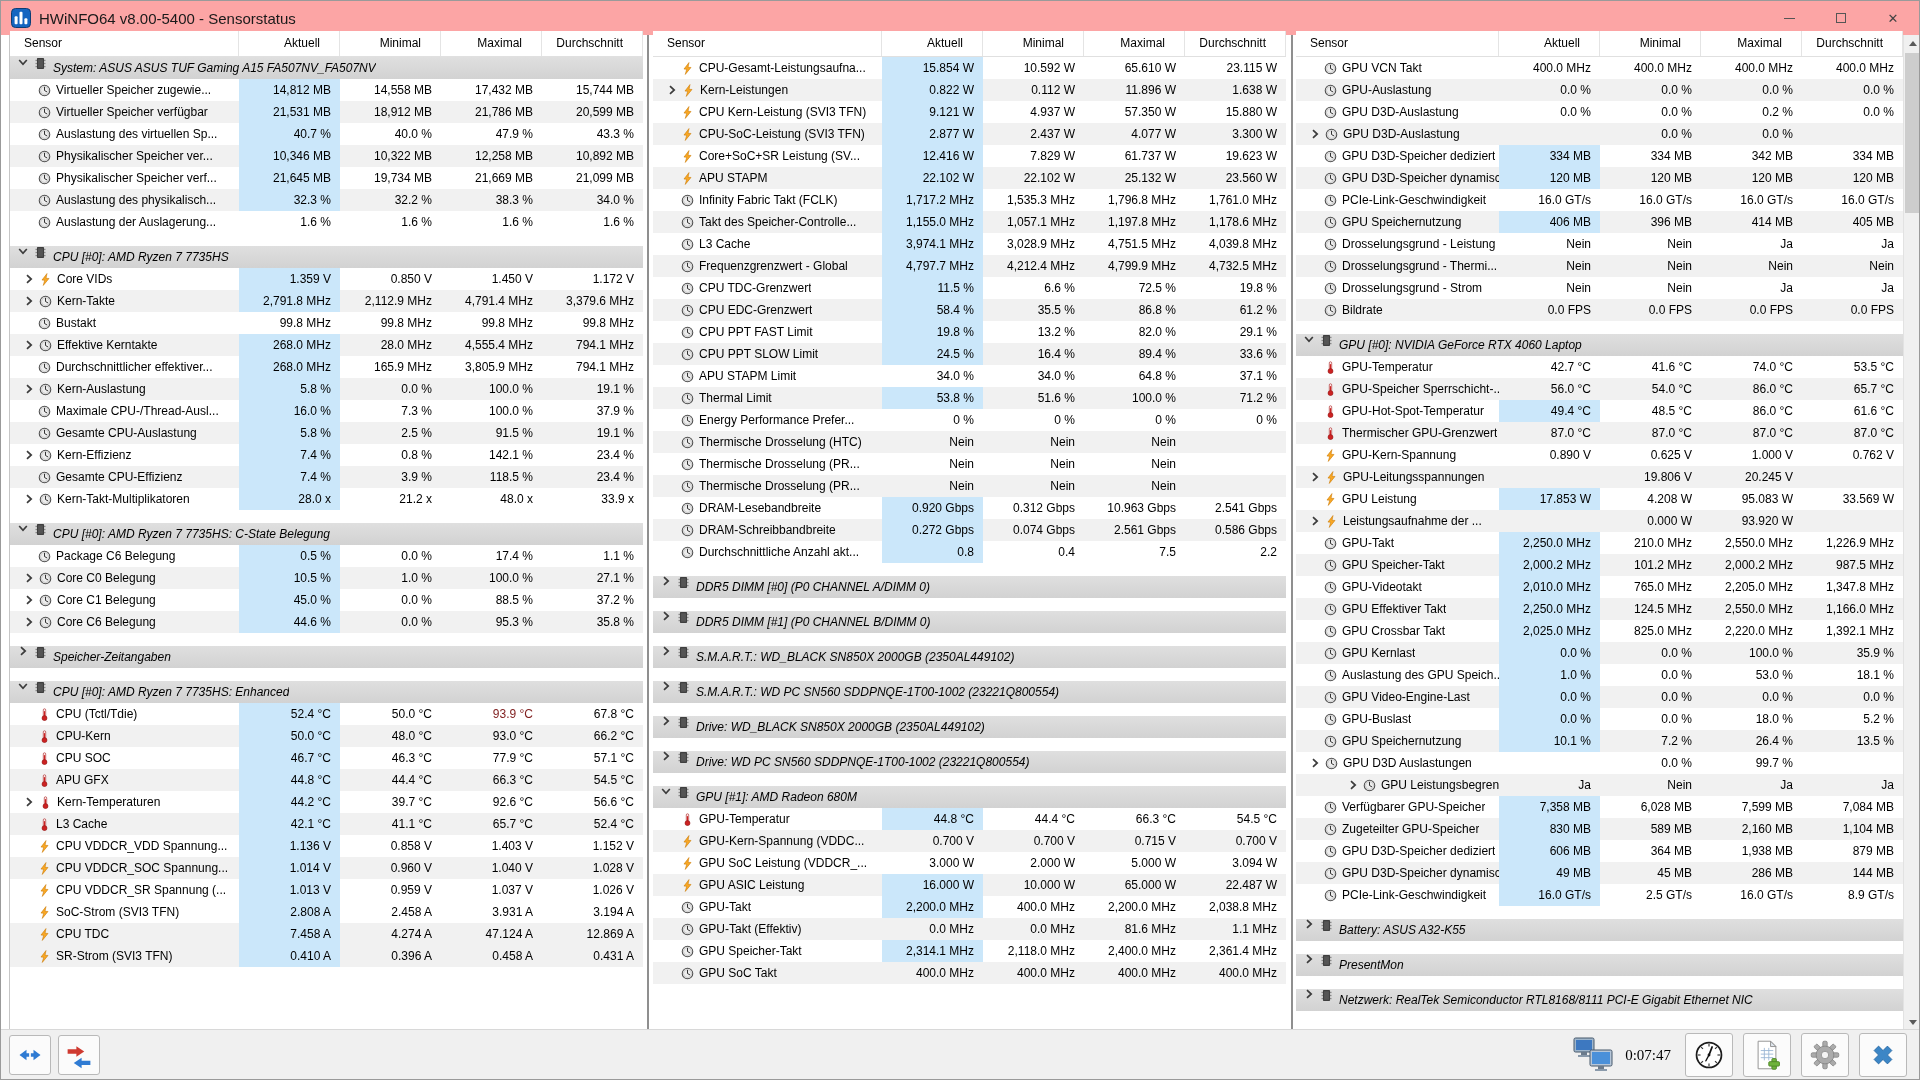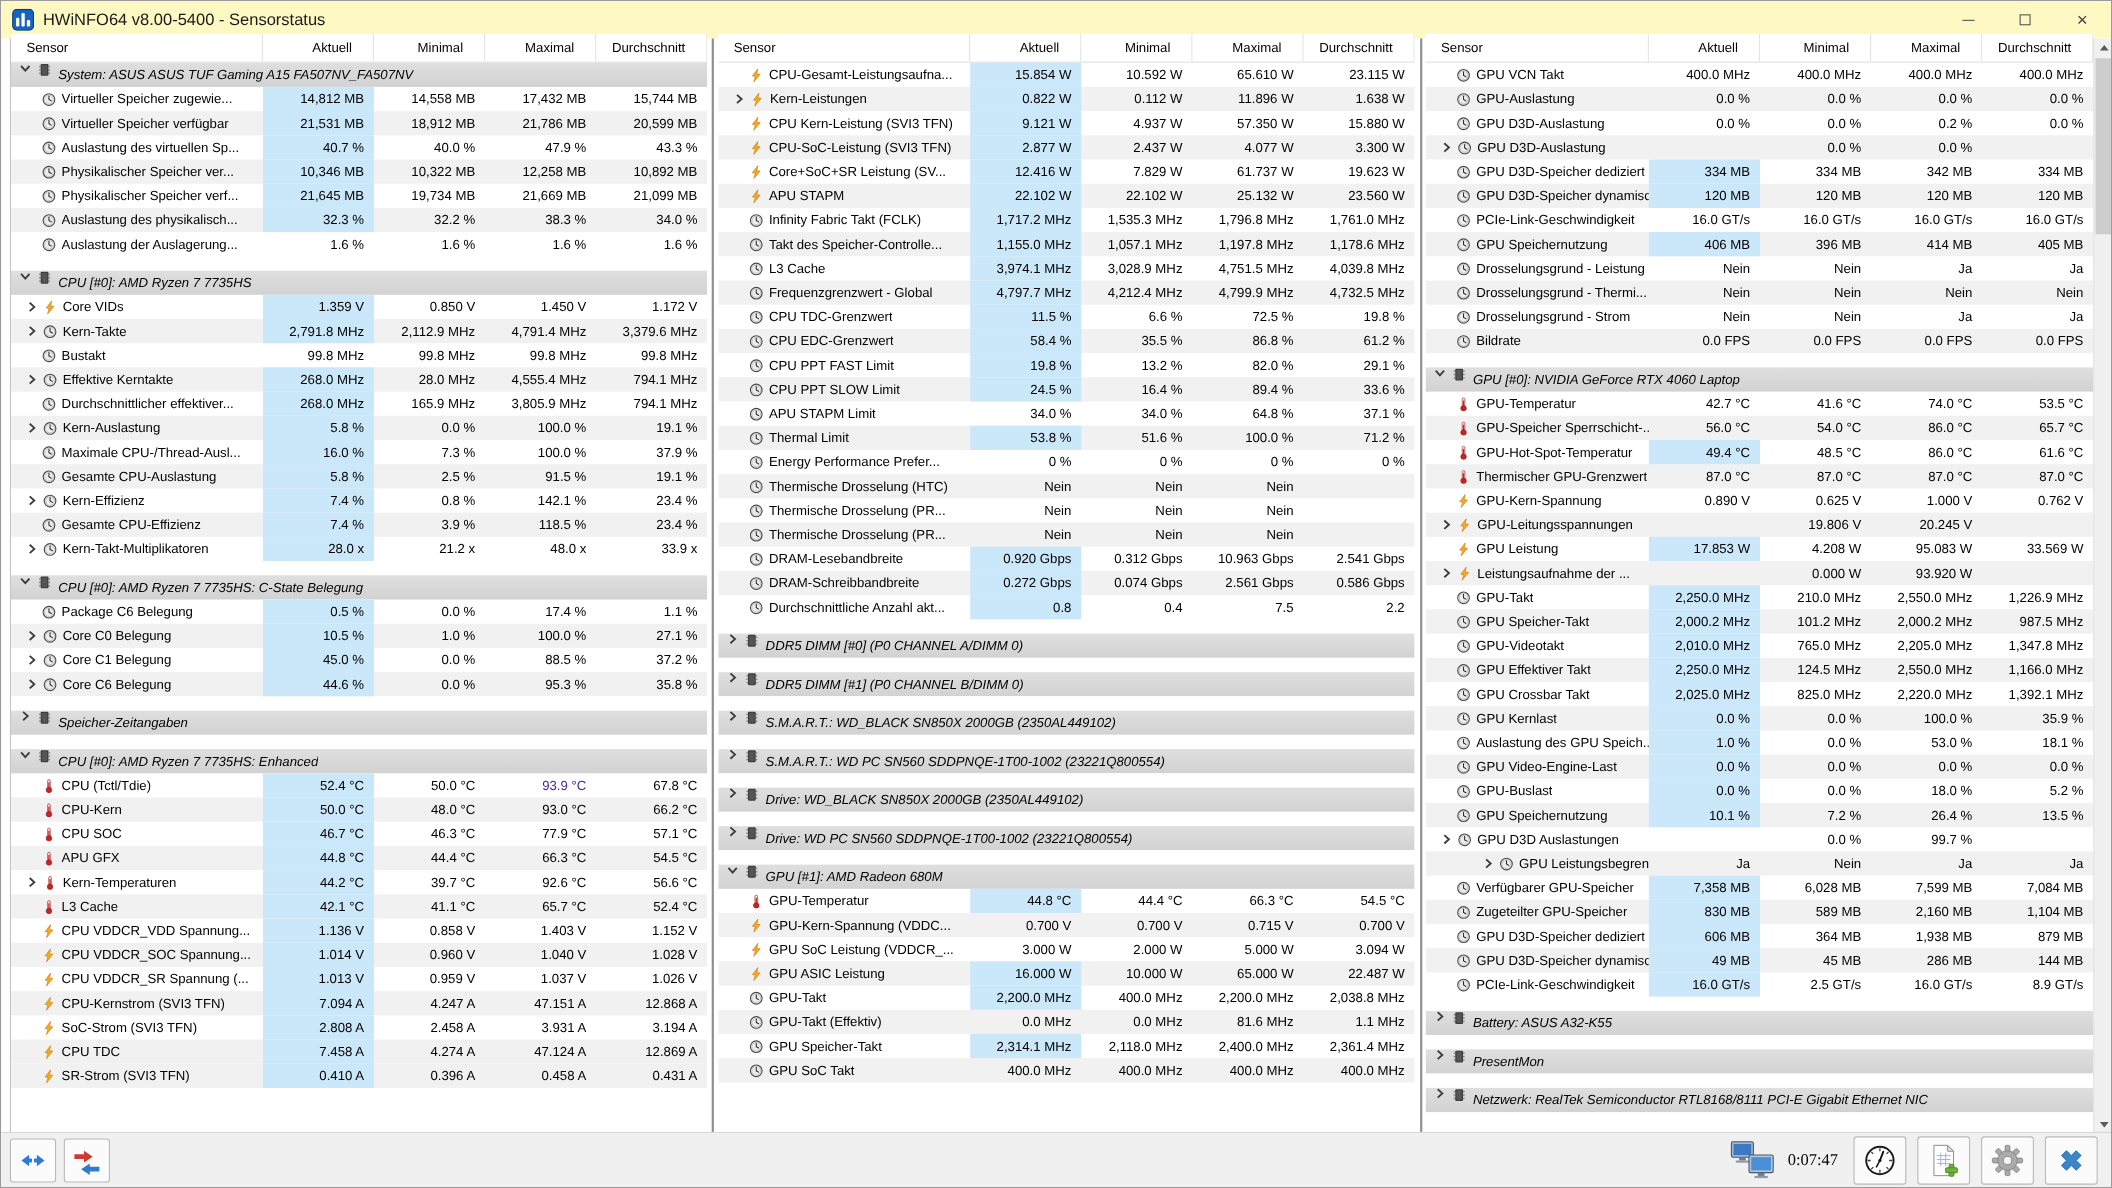--- a/index.html
+++ b/index.html
@@ -1,20 +1,20 @@
 <!DOCTYPE html>
 <html><head>
 <meta charset="utf-8">
 <style>
   html,body{margin:0;padding:0;background:#d0d0d0;}
   *{box-sizing:border-box;}
   .win{position:absolute;top:0;left:0;width:1920px;height:1080px;background:#fff;
        border:1px solid #9a9a9a;font-family:"Liberation Sans",sans-serif;color:#000;overflow:hidden;}
   
-  .titlebar{position:absolute;top:0;left:0;right:0;height:34px;background:#fef9c3;display:flex;align-items:center;padding-left:10px;}
+  .titlebar{position:absolute;top:0;left:0;right:0;height:34px;background:#fca5a5;display:flex;align-items:center;padding-left:10px;}
   .applogo{width:20px;height:20px;display:inline-flex;margin-right:8px;}
   .applogo svg{width:20px;height:20px;}
   .title{font-size:15px;color:#1a1a1a;}
   .wctrls{position:absolute;right:0;top:0;height:34px;display:flex;}
   .wbtn{width:52px;height:34px;display:flex;align-items:center;justify-content:center;}
   .mingl{width:11px;height:1px;background:#555;display:block;}
   .maxgl{width:10px;height:10px;border:1px solid #555;display:block;}
   .closegl{font-size:13px;color:#444;line-height:1;}
   
   .panel{position:absolute;top:30px;height:996px;background:#fff;overflow:hidden;font-size:12px;}
@@ -37,21 +37,21 @@
   .ltx{overflow:hidden;text-overflow:clip;}
   .slbl{margin-left:6px;overflow:hidden;}
   .row.sec .chev{margin-left:8px;}
   .row.sec .ic{margin-left:6px;}
   .ic{display:inline-flex;flex:none;}
   .ic svg{width:13px;height:13px;}
   .chev{display:inline-flex;flex:none;width:10px;}
   .chev svg{width:10px;height:10px;}
   .val{width:101px;flex:none;text-align:right;padding-right:9px;}
   .val.hl{background:#cbe7fa;}
-  .val.red{color:#4c1d95;}
+  .val.red{color:#7f1d1d;}
   .vdiv{position:absolute;top:34px;height:996px;width:2px;background:#8f8f8f;}
   .vdiv.thin{width:1px;background:#c6c6c6;}
   
   .scrollbar{position:absolute;top:34px;left:1902px;width:17px;height:996px;background:#f0f0f0;border-left:1px solid #e2e2e2;}
   .sarr{position:absolute;left:0;width:17px;height:17px;display:flex;align-items:center;justify-content:center;}
   .sarr.up{top:0;}
   .sarr.down{bottom:0;}
   .tri-up{width:0;height:0;border-left:4px solid transparent;border-right:4px solid transparent;border-bottom:5px solid #5a5a5a;}
   .tri-down{width:0;height:0;border-left:4px solid transparent;border-right:4px solid transparent;border-top:5px solid #5a5a5a;}
   .sthumb{position:absolute;top:18px;left:1px;width:15px;height:160px;background:#cdcdcd;}
@@ -751,34 +751,20 @@
               <svg viewBox="0 0 14 14">
                 <path d="M8.6 0.6 L3.2 7.6 L6.1 7.8 L4.6 13.4 L10.8 5.9 L7.6 5.7 Z" fill="#f9a825" stroke="#c87800" stroke-width="0.6" stroke-linejoin="round"></path>
               </svg>
             </span>
             <span class="ltx">CPU VDDCR_SR Spannung (...</span>
           </div>
           <span class="val hl">1.013 V</span>
           <span class="val">0.959 V</span>
           <span class="val">1.037 V</span>
           <span class="val">1.026 V</span>
-        </div>
-        <div class="row st">
-          <div class="lbl lv1">
-            <span class="ic">
-              <svg viewBox="0 0 14 14">
-                <path d="M8.6 0.6 L3.2 7.6 L6.1 7.8 L4.6 13.4 L10.8 5.9 L7.6 5.7 Z" fill="#f9a825" stroke="#c87800" stroke-width="0.6" stroke-linejoin="round"></path>
-              </svg>
-            </span>
-            <span class="ltx">CPU-Kernstrom (SVI3 TFN)</span>
-          </div>
-          <span class="val hl">7.094 A</span>
-          <span class="val">4.247 A</span>
-          <span class="val">47.151 A</span>
-          <span class="val">12.868 A</span>
         </div>
         <div class="row">
           <div class="lbl lv1">
             <span class="ic">
               <svg viewBox="0 0 14 14">
                 <path d="M8.6 0.6 L3.2 7.6 L6.1 7.8 L4.6 13.4 L10.8 5.9 L7.6 5.7 Z" fill="#f9a825" stroke="#c87800" stroke-width="0.6" stroke-linejoin="round"></path>
               </svg>
             </span>
             <span class="ltx">SoC-Strom (SVI3 TFN)</span>
           </div>

